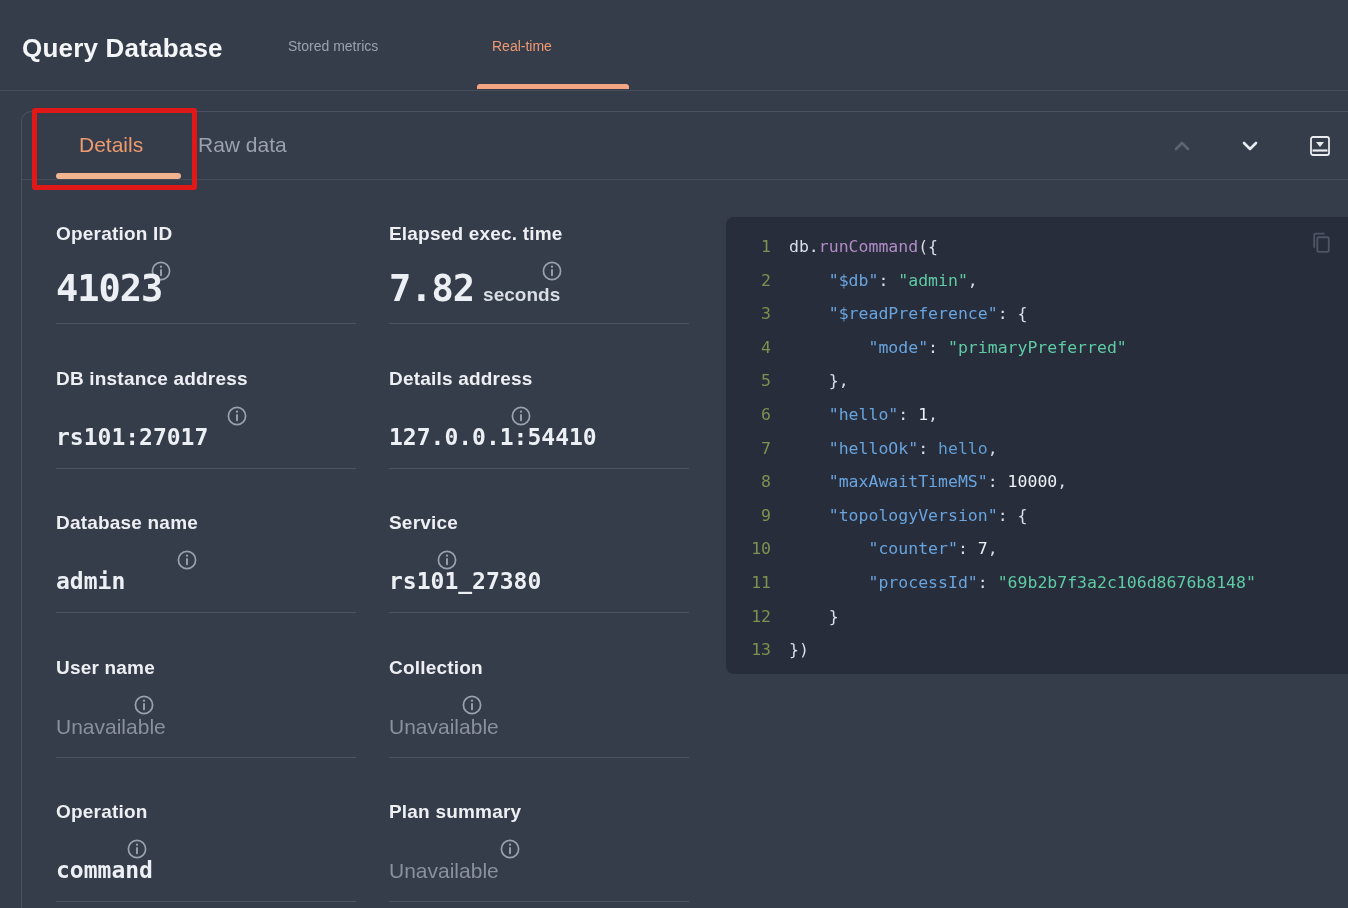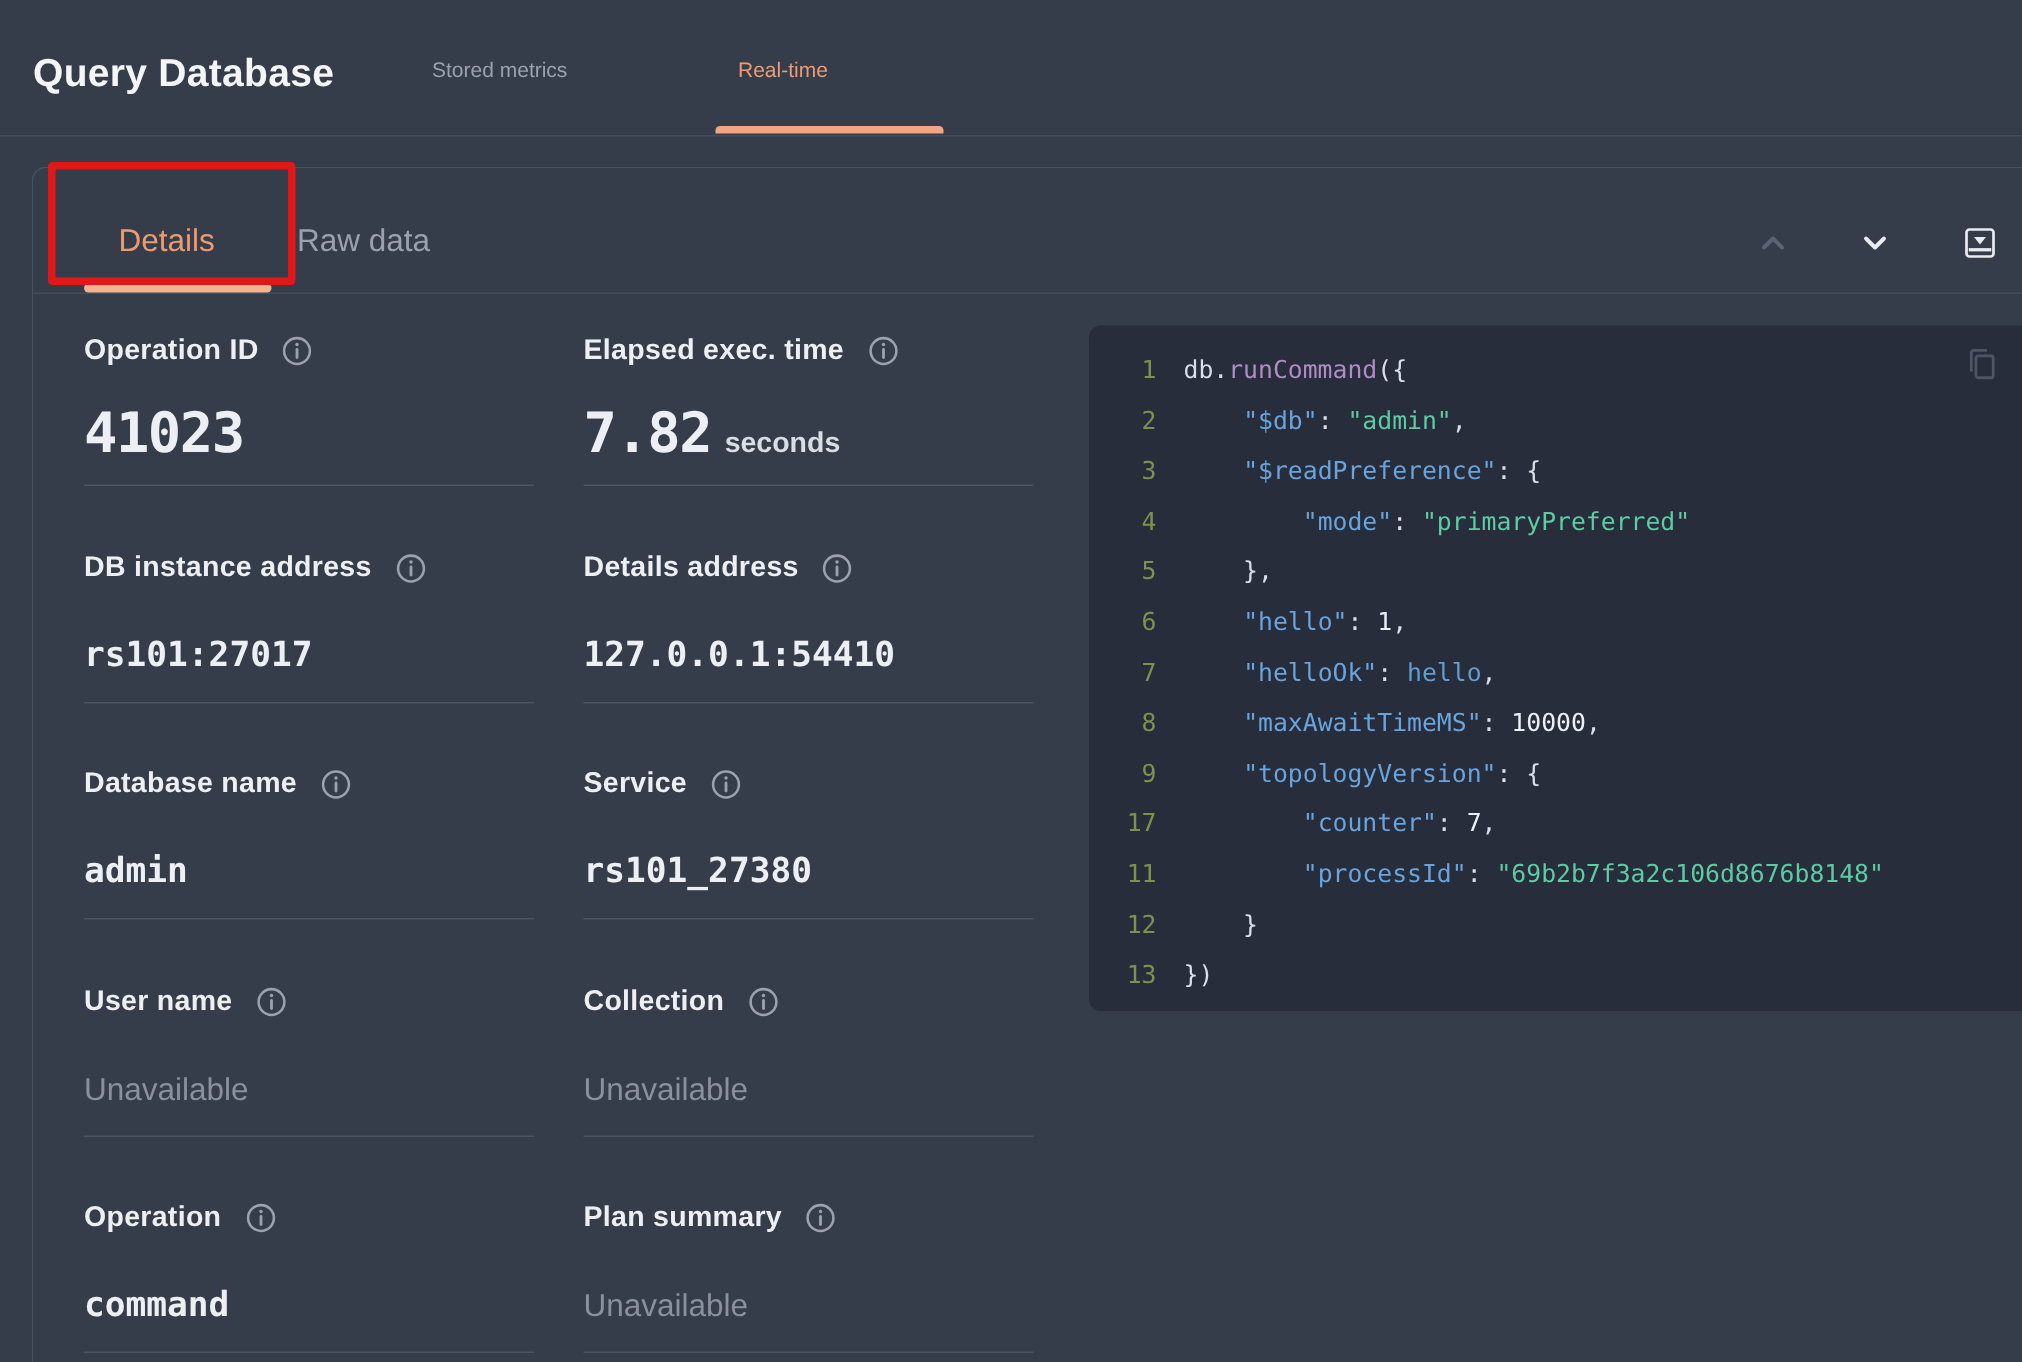--- a/index.html
+++ b/index.html
@@ -18,21 +18,21 @@
   .hdr-tab.t0 { left:288px; }
   .hdr-tab.t1 { left:492px; color:#EE9B72; }
   .hdr-tab-underline { position:absolute; left:477px; top:84px; width:152px; height:5px; background:#F2A583; border-radius:3px 3px 0 0; }
 
   
   .panel {
     position:absolute; left:21px; top:111px; width:1327px; height:820px;
     border:1px solid #4A5162; border-right:none; border-bottom:none;
     border-radius:10px 0 0 0; background:#353C4A;
   }
-  .panel-tabbar { position:absolute; left:0; top:16px; width:100%; height:68px; border-bottom:1px solid #444C5C; }
+  .panel-tabbar { position:absolute; left:0; top:0; width:100%; height:68px; border-bottom:1px solid #444C5C; }
   .panel-tab { position:absolute; top:21px; font-size:21px; color:#9BA2AE; cursor:pointer; }
   .panel-tab.active { color:#ED9A6F; }
   .panel-tab.t0 { left:57px; }
   .panel-tab.t1 { left:176px; }
   .panel-tab-underline { position:absolute; left:34px; top:61px; width:125px; height:6px; background:#F2B48E; border-radius:3px; }
 
   .toolbar { position:absolute; right:14px; top:0; height:68px; display:flex; align-items:center; gap:44px; }
   .icon-btn { background:none; border:none; cursor:pointer; display:flex; align-items:center; justify-content:center; padding:2px; }
   .chev-up { stroke:#5C6372; }
   .chev-down { stroke:#E8EBF0; }
@@ -41,21 +41,21 @@
   .red-box { position:absolute; left:32px; top:108px; width:165px; height:82px;
              border:5px solid #E01818; border-radius:3px; z-index:20; pointer-events:none; }
 
   
   .fields-grid {
     position:absolute; left:34px; top:111px;
     display:grid; grid-template-columns:300px 300px; column-gap:33px;
     grid-auto-rows:144.5px;
   }
   .field-cell { position:relative; }
-  .field-label-row { position:absolute; left:0; top:0; display:flex; align-items:center; gap:15px; }
+  .field-label-row { position:absolute; left:0; top:0; display:flex; align-items:flex-end; gap:15px;flex-direction:column; }
   .field-label { font-size:19px; font-weight:700; color:#EDEFF3; letter-spacing:.2px; white-space:nowrap; }
   .info-icon { flex:none; display:block; }
   .field-value { position:absolute; left:0; top:56px; font-family:"DejaVu Sans Mono", monospace;
                  font-size:23px; font-weight:700; color:#ECEFF3; white-space:nowrap; }
   .field-value.large { top:44px; font-size:37px; letter-spacing:-1px; }
   .field-value.muted { font-family:"Liberation Sans", sans-serif; font-weight:400;
                        font-size:21px; color:#8A919D; top:58px; letter-spacing:0; }
   .value-suffix { font-family:"Liberation Sans", sans-serif; font-weight:700; font-size:19px;
                   color:#D9DDE4; margin-left:9px; letter-spacing:0; }
   .field-divider { position:absolute; left:0; top:100px; width:100%; border-top:1px solid #4C5363; }
@@ -268,21 +268,21 @@
         </div>
         <div class="code-line">
           <span class="ln">8</span>
           <span class="code-text"><span class="seg-p">    </span><span class="seg-k">"maxAwaitTimeMS"</span><span class="seg-p">: </span><span class="seg-n">10000</span><span class="seg-p">,</span></span>
         </div>
         <div class="code-line">
           <span class="ln">9</span>
           <span class="code-text"><span class="seg-p">    </span><span class="seg-k">"topologyVersion"</span><span class="seg-p">: {</span></span>
         </div>
         <div class="code-line">
-          <span class="ln">17</span>
+          <span class="ln">10</span>
           <span class="code-text"><span class="seg-p">        </span><span class="seg-k">"counter"</span><span class="seg-p">: </span><span class="seg-n">7</span><span class="seg-p">,</span></span>
         </div>
         <div class="code-line">
           <span class="ln">11</span>
           <span class="code-text"><span class="seg-p">        </span><span class="seg-k">"processId"</span><span class="seg-p">: </span><span class="seg-s">"69b2b7f3a2c106d8676b8148"</span></span>
         </div>
         <div class="code-line">
           <span class="ln">12</span>
           <span class="code-text"><span class="seg-p">    }</span></span>
         </div>

